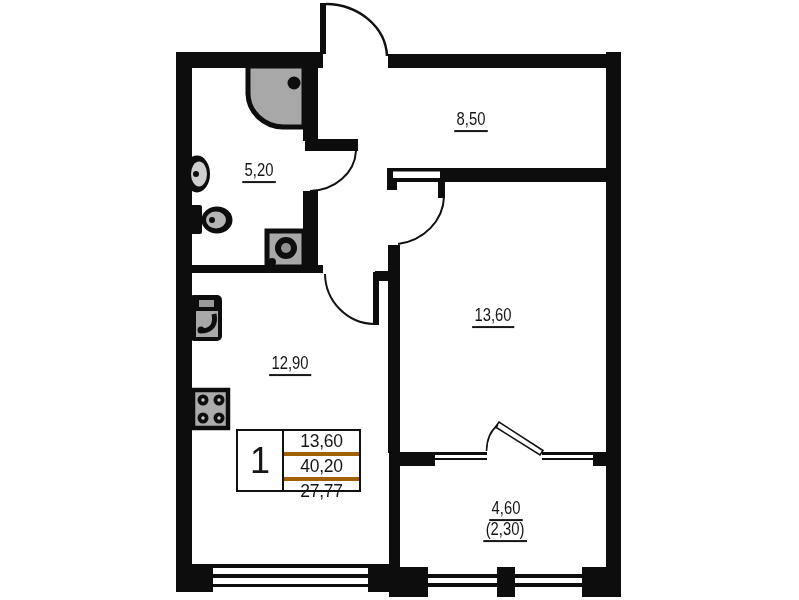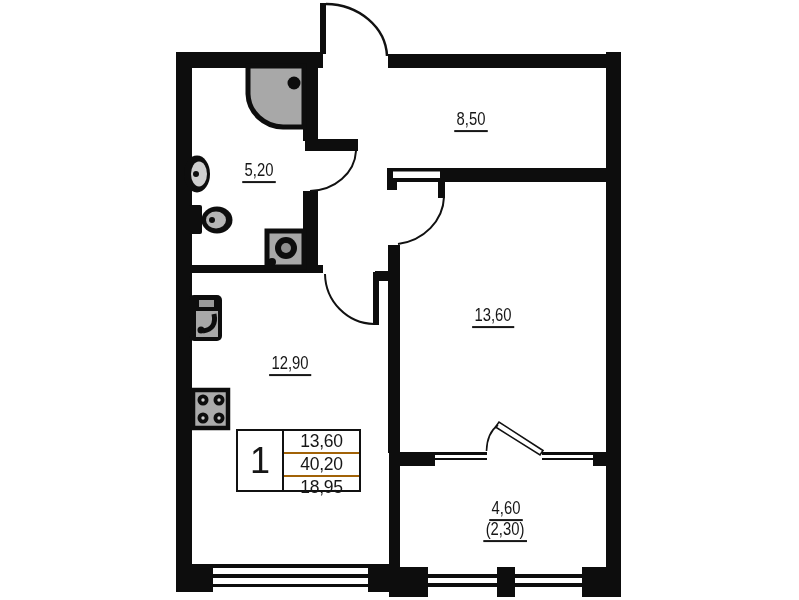--- a/index.html
+++ b/index.html
@@ -9,21 +9,21 @@
   .area-label{position:absolute;transform:translate(-50%,-50%) scaleX(0.78);
               font-size:19px;color:#161616;white-space:nowrap;
               border-bottom:2px solid #161616;padding:0 3px 0 3px;line-height:1.15;}
   #summary-table{position:absolute;left:236px;top:429px;width:121px;height:59px;
                  border:2.5px solid #111;display:flex;background:#fff;color:#161616;}
   #summary-left{width:44px;border-right:2.5px solid #111;display:flex;
                 align-items:center;justify-content:center;font-size:36px;}
   #summary-right{flex:1;display:flex;flex-direction:column;}
   .summary-row{flex:1;display:flex;align-items:center;justify-content:center;
                font-size:17.5px;letter-spacing:-0.3px;}
-  .summary-row + .summary-row{border-top:2px solid #a16207;}
+  .summary-row + .summary-row{border-top:4px solid #a16207;}
 </style>
 </head>
 <body>
 
 <div id="stage">
 
   <svg id="plan-svg" viewBox="0 0 799 600">
 
     <g fill="#0d0d0d">
       <rect x="176" y="52" width="147" height="16"></rect>
@@ -115,17 +115,17 @@
   <div class="area-label" style="left:493px;top:316px;">13,60</div>
   <div class="area-label" style="left:290px;top:364px;">12,90</div>
   <div class="area-label" style="left:506px;top:509px;">4,60</div>
   <div class="area-label" style="left:505px;top:530px;">(2,30)</div>
 
   <div id="summary-table">
     <div id="summary-left">1</div>
     <div id="summary-right">
       <div class="summary-row">13,60</div>
       <div class="summary-row">40,20</div>
-      <div class="summary-row">18,95</div>
+      <div class="summary-row">27,77</div>
     </div>
   </div>
 
 </div>
 
 </body></html>

